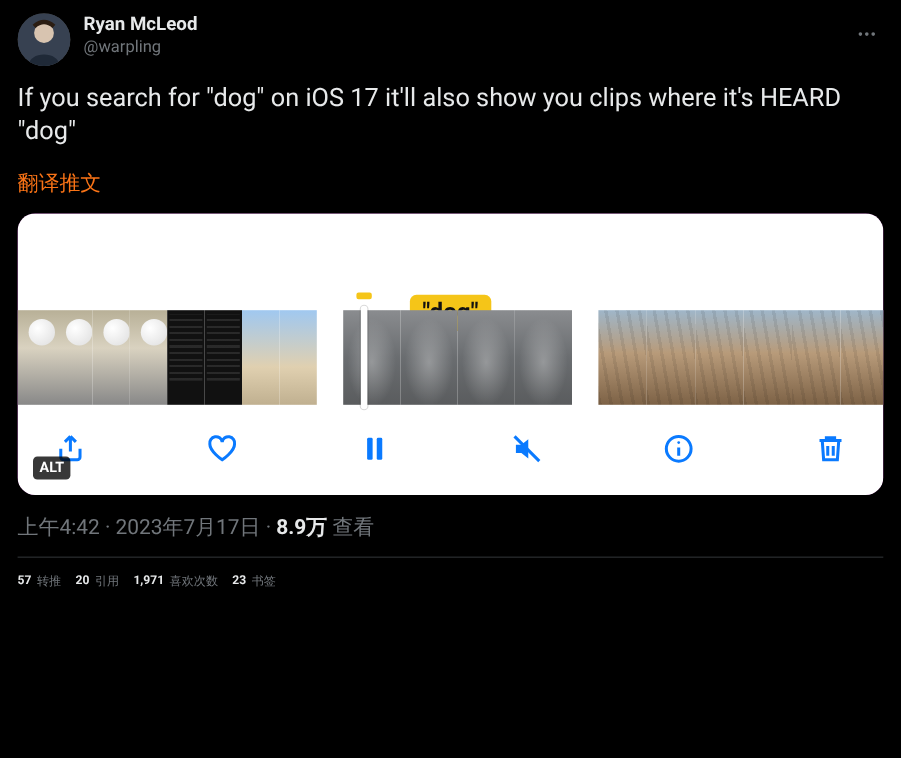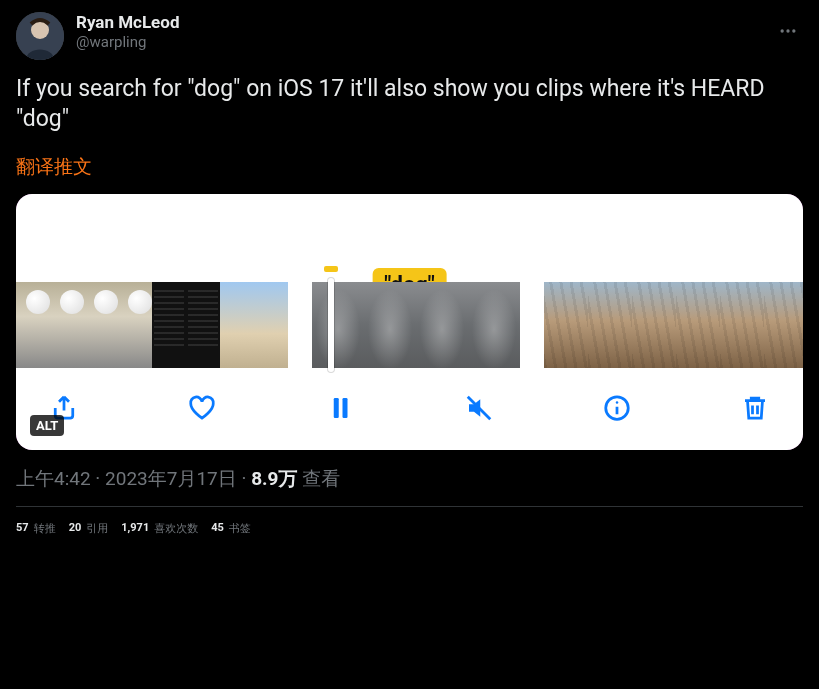--- a/index.html
+++ b/index.html
@@ -315,18 +315,18 @@
     </div>
     <div class="stat">
       <span class="stat-count">20</span>
       <span>引用</span>
     </div>
     <div class="stat">
       <span class="stat-count">1,971</span>
       <span>喜欢次数</span>
     </div>
     <div class="stat">
-      <span class="stat-count">45</span>
+      <span class="stat-count">23</span>
       <span>书签</span>
     </div>
   </div>
 
 </div>
 
 </body></html>

